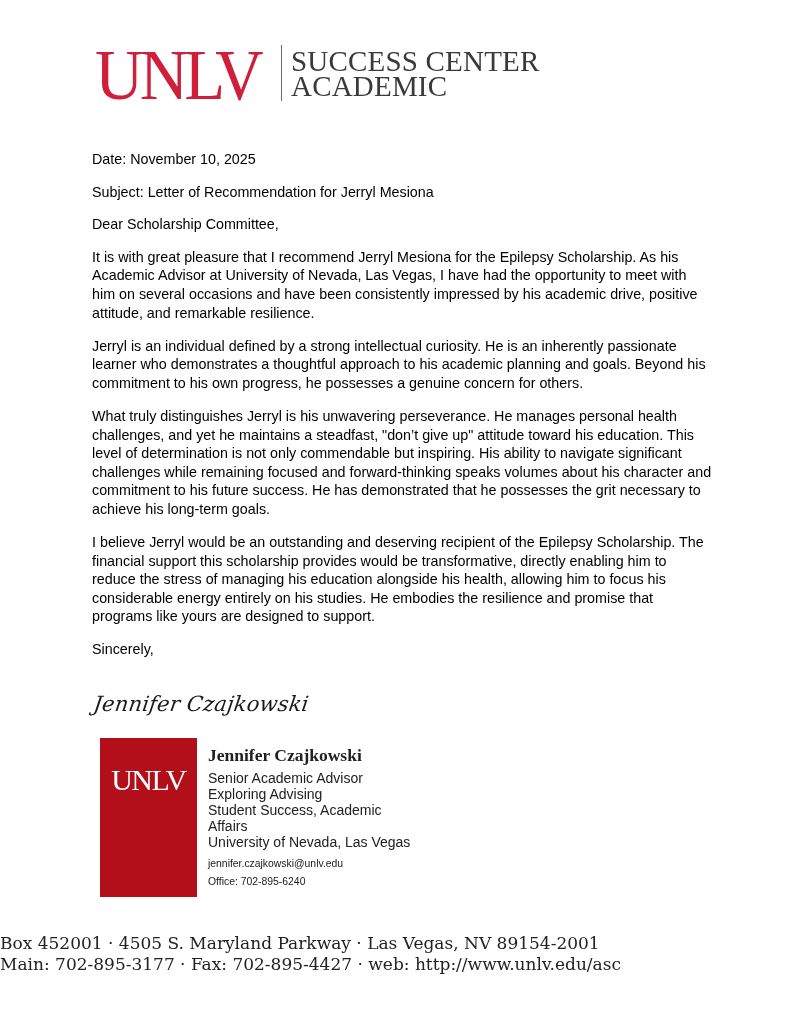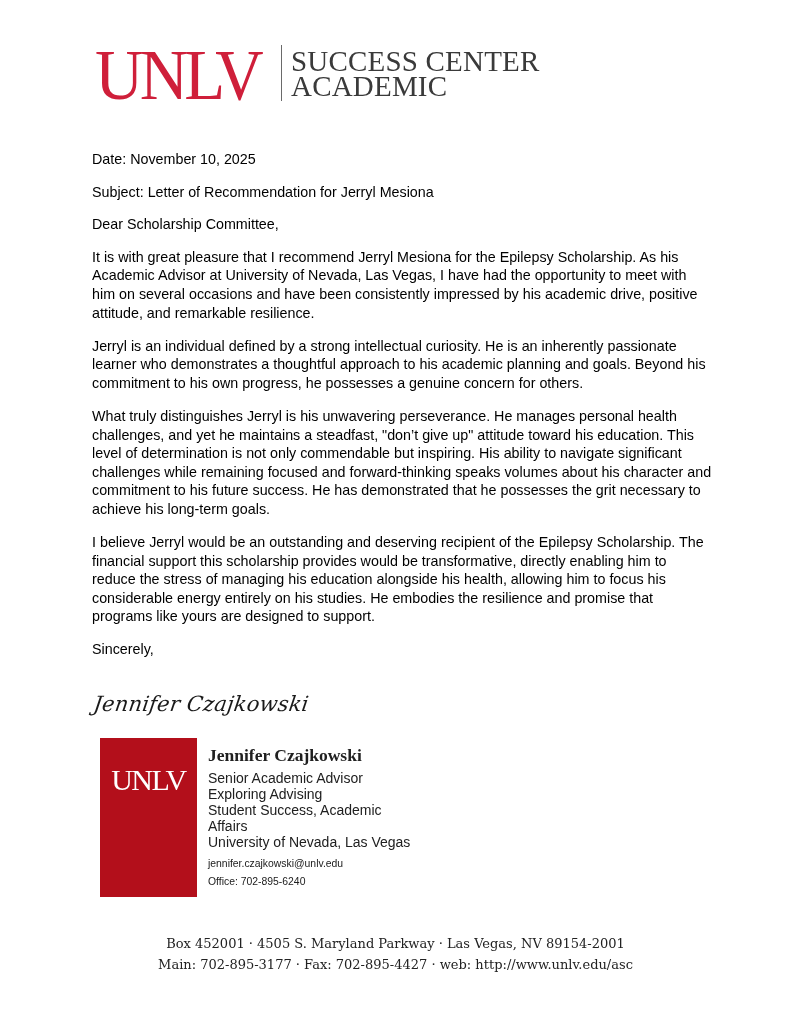--- a/index.html
+++ b/index.html
@@ -120,23 +120,22 @@
       font-size: 10.4px;
       line-height: 18px;
     }
     .card-email { margin-top: 5px; }
 
     .footer {
       position: absolute;
       left: 0;
       top: 933px;
       width: 791px;
-      text-align: center;
       font-family: "DejaVu Serif", serif;
-      font-size: 13px;
+      font-size: 17px;
       line-height: 21px;
       color: #222222;
     }
   </style>
 </head>
 <body>
 
 <div class="letterhead">
   <div class="logo-unlv">UNLV</div>
   <div class="logo-divider"></div>

